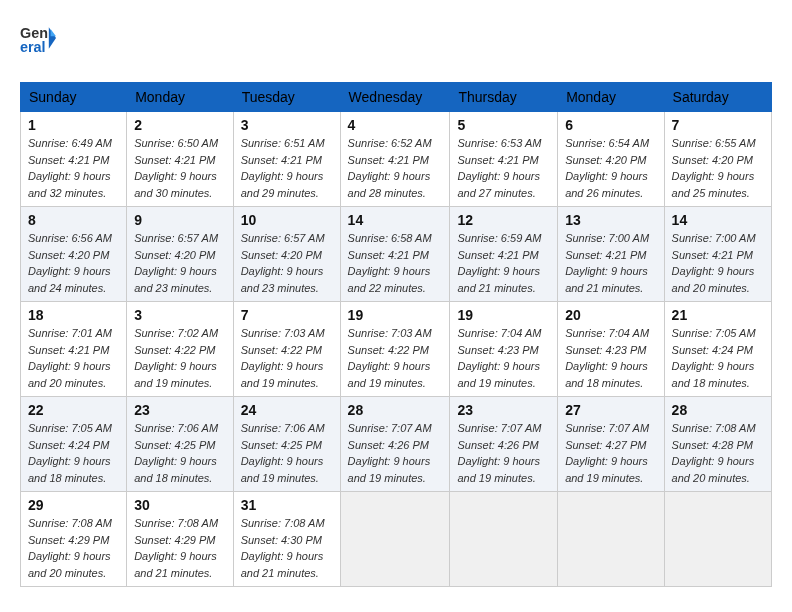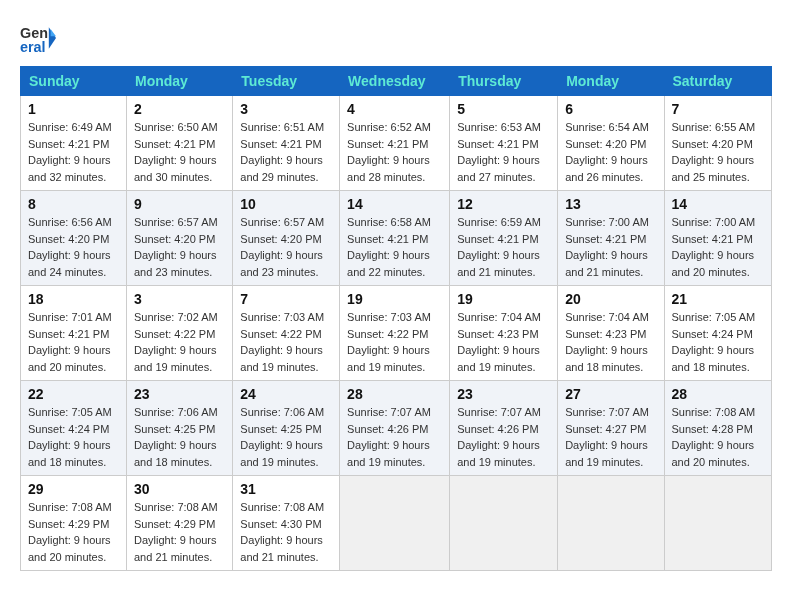--- a/index.html
+++ b/index.html
@@ -7,21 +7,21 @@
       font-family: Arial, sans-serif;
       background: #fff;
       width: 792px;
       min-height: 612px;
       padding: 20px;
     }
     .header {
       display: flex;
       justify-content: space-between;
       align-items: flex-start;
-      margin-bottom: 10px;
+      margin-bottom: 26px;
     }
     .logo {
       display: flex;
       align-items: center;
       gap: 4px;
     }
     .logo-icon {
       width: 36px;
       height: 36px;
     }
@@ -36,25 +36,25 @@
     .location {
       font-size: 15px;
       color: #444;
     }
     .calendar {
       width: 100%;
       border-collapse: collapse;
     }
     .calendar th {
       background: #1565c0;
-      color: #5eead4;
+      color: #000000;
       text-align: left;
       padding: 6px 8px;
       font-size: 14px;
-      font-weight: bold;
+      font-weight: normal;
       border: 1px solid #1565c0;
     }
     .calendar td {
       vertical-align: top;
       border: 1px solid #ccc;
       padding: 5px 7px;
       font-size: 11px;
       color: #333;
       width: 113px;
       min-height: 80px;
@@ -67,20 +67,21 @@
       font-size: 14px;
       font-weight: bold;
       display: block;
       margin-bottom: 2px;
       color: #111;
     }
     .day-info {
       line-height: 1.5;
       color: #333;
       font-size: 11px;
+      font-style: italic;
     }
     .empty-cell {
       background: #f0f0f0 !important;
     }
     .calendar tbody tr:nth-child(odd) td {
       background: #fff;
     }
     .calendar tbody tr:nth-child(even) td {
       background: #f0f3f8;
     }

